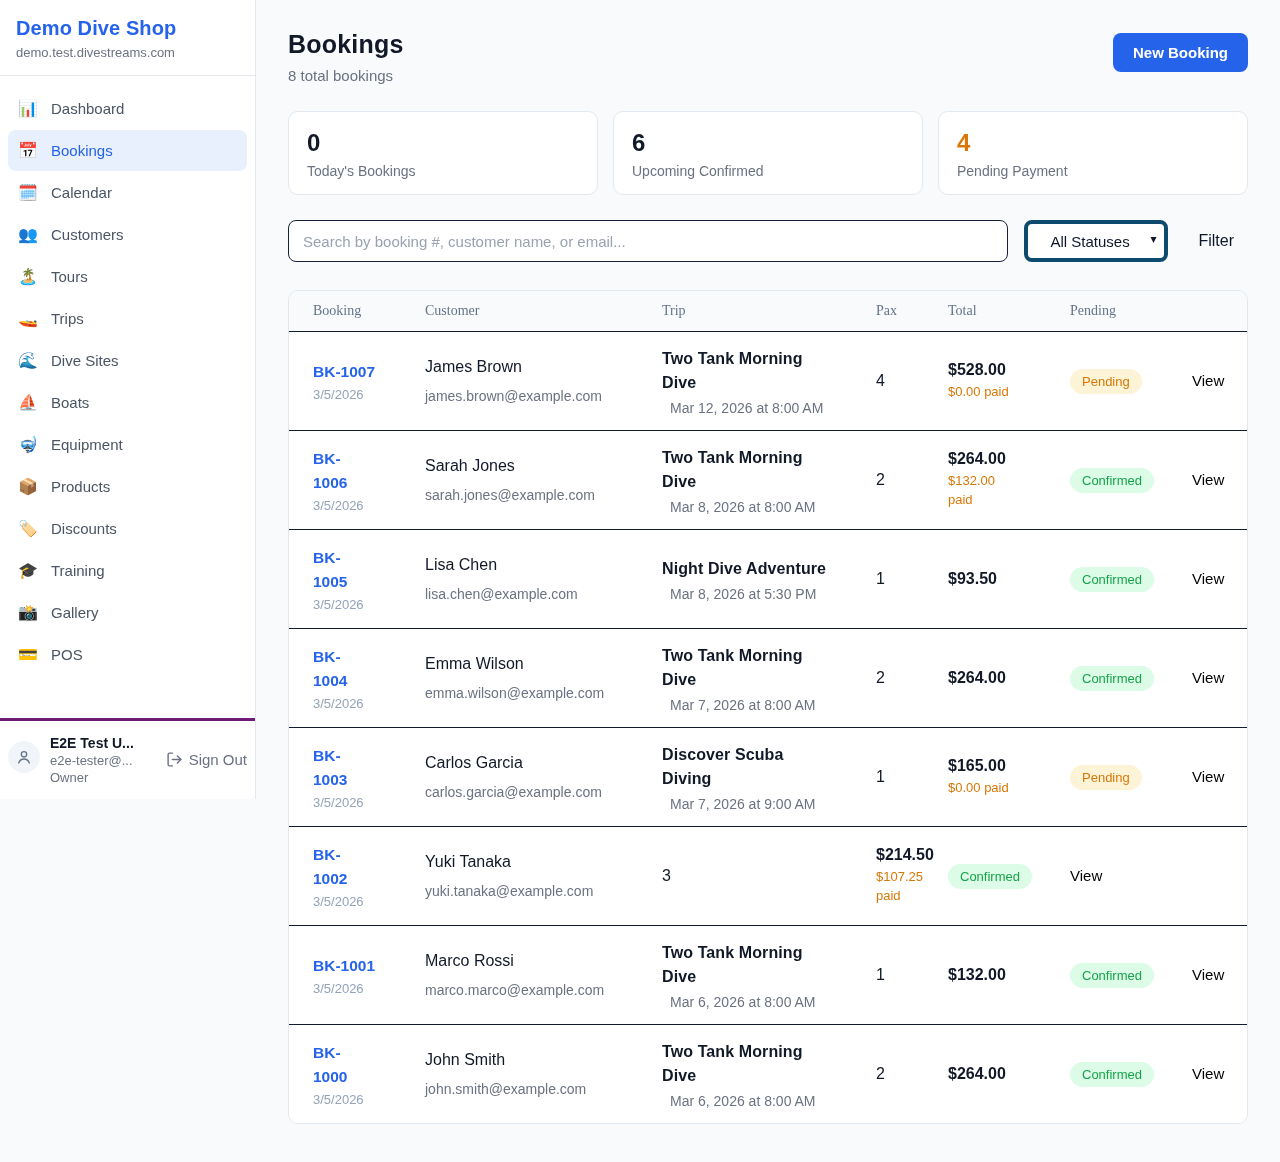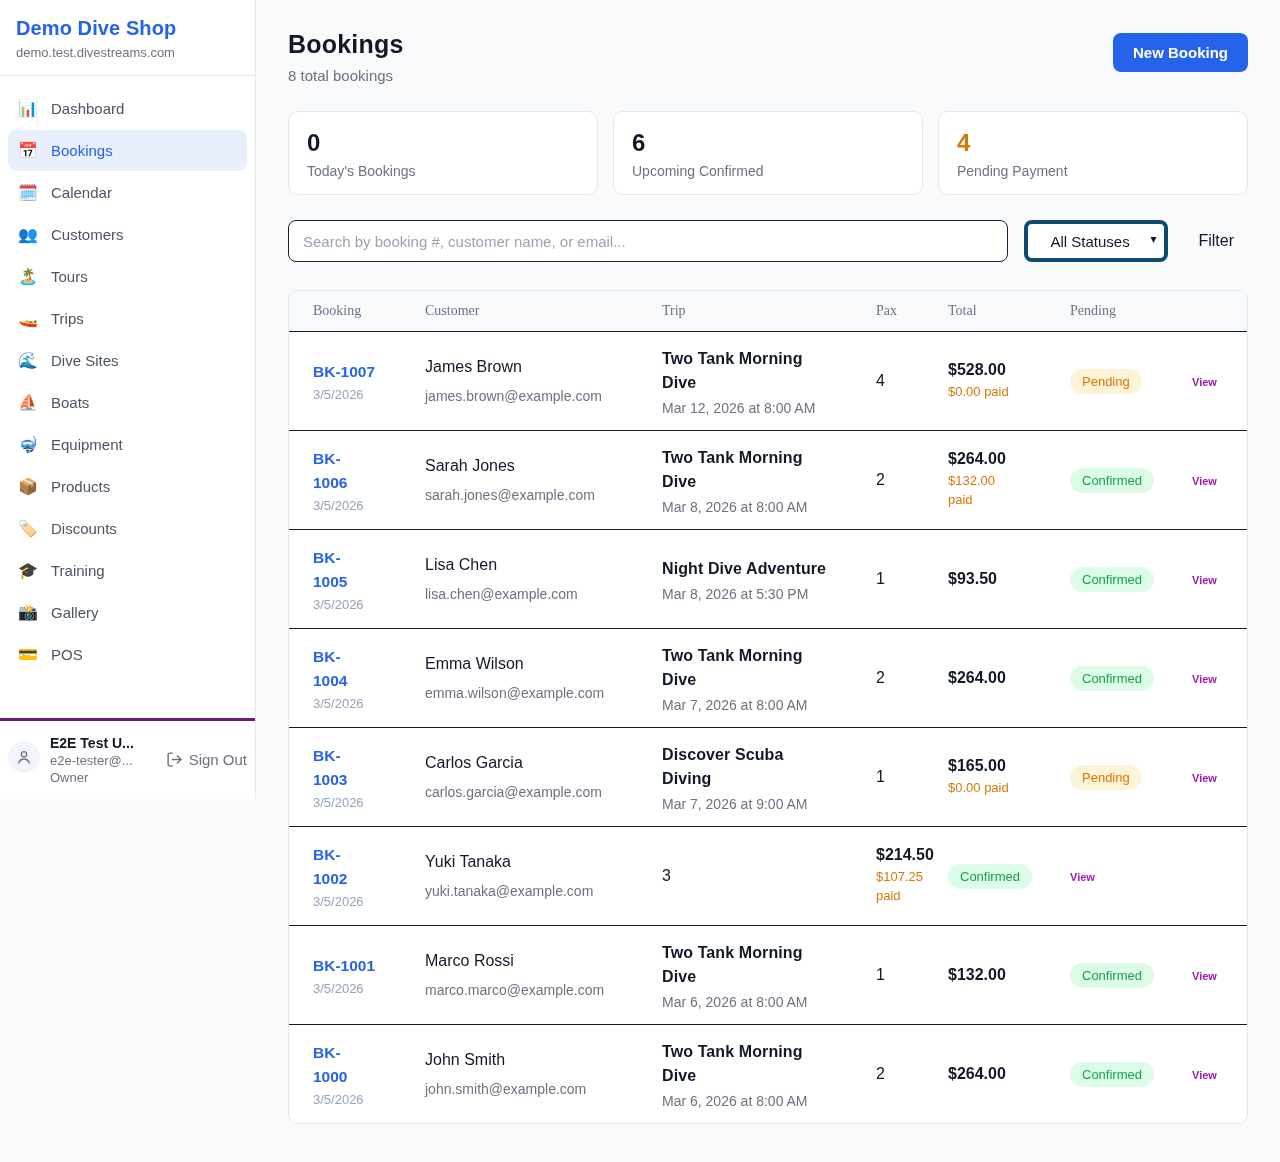--- a/index.html
+++ b/index.html
@@ -103,31 +103,31 @@
     align-items:center;
   }
   .thead { background:#f8fafc; height:40px;font-family:Liberation Serif, serif; }
   .th { font-size:14px; color:#64748b; }
   .trow { min-height:99px; border-top:1px solid #131c2e; background:#fff; }
   .bk-id { color:#2563eb; font-size:15.5px; font-weight:bold; white-space:pre-line; line-height:1.55; text-decoration:none; cursor:pointer; }
   .bk-date { font-size:13px; color:#94a3b8; margin-top:3px; }
   .cust-name { font-size:16px; color:#111827; }
   .cust-email { font-size:14px; color:#6b7280; margin-top:12px; }
   .trip-name { font-size:16px; font-weight:bold; color:#111827; white-space:pre-line; line-height:1.5; letter-spacing:.1px; }
-  .trip-time { font-size:14px; color:#6b7280; margin-top:5px; }
+  .trip-time { font-size:14px; color:#6b7280; margin-top:5px;margin-left:8px; }
   .c-pax { font-size:16px; color:#111827; }
   .total-amt { font-size:16px; font-weight:bold; color:#111827; }
   .total-paid { font-size:13px; color:#d97706; margin-top:4px; white-space:pre-line; line-height:1.45; }
   .total-paid:empty { display:none; }
   .badge {
     display:inline-block; font-size:13px; padding:5px 12px; border-radius:999px;
   }
   .badge.pending { background:#fdf4d7; color:#d97706; }
   .badge.confirmed { background:#dcfce7; color:#16a34a; }
-  .view-link { color:#a21caf; font-size:11px; text-decoration:none; cursor:pointer;font-weight:bold; }
+  .view-link { color:#000000; font-size:15px; text-decoration:none; cursor:pointer; }
 </style>
 </head>
 <body>
 
 <div class="app">
 
   <aside class="sidebar">
     <div class="brand">
       <div class="brand-name">Demo Dive Shop</div>
       <div class="brand-domain">demo.test.divestreams.com</div>

